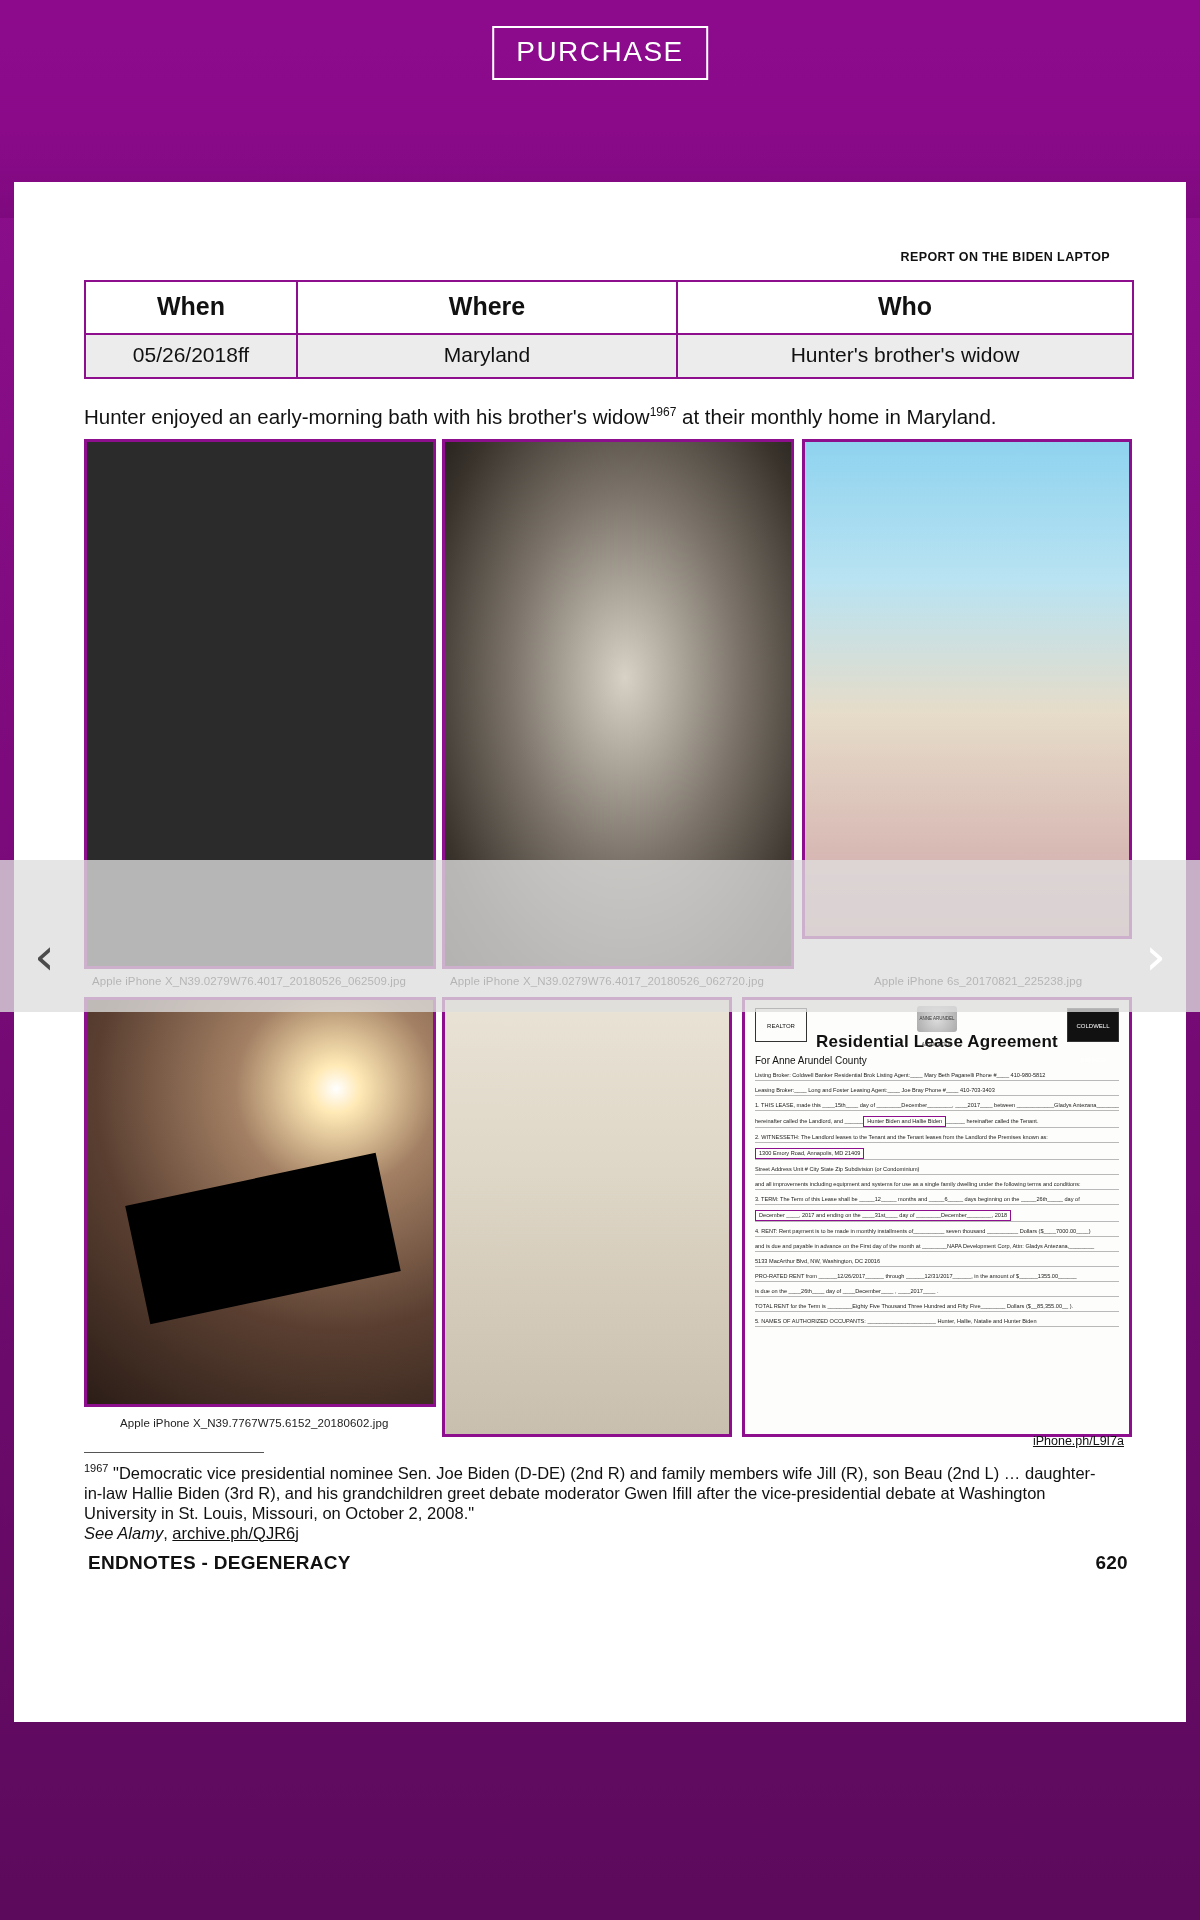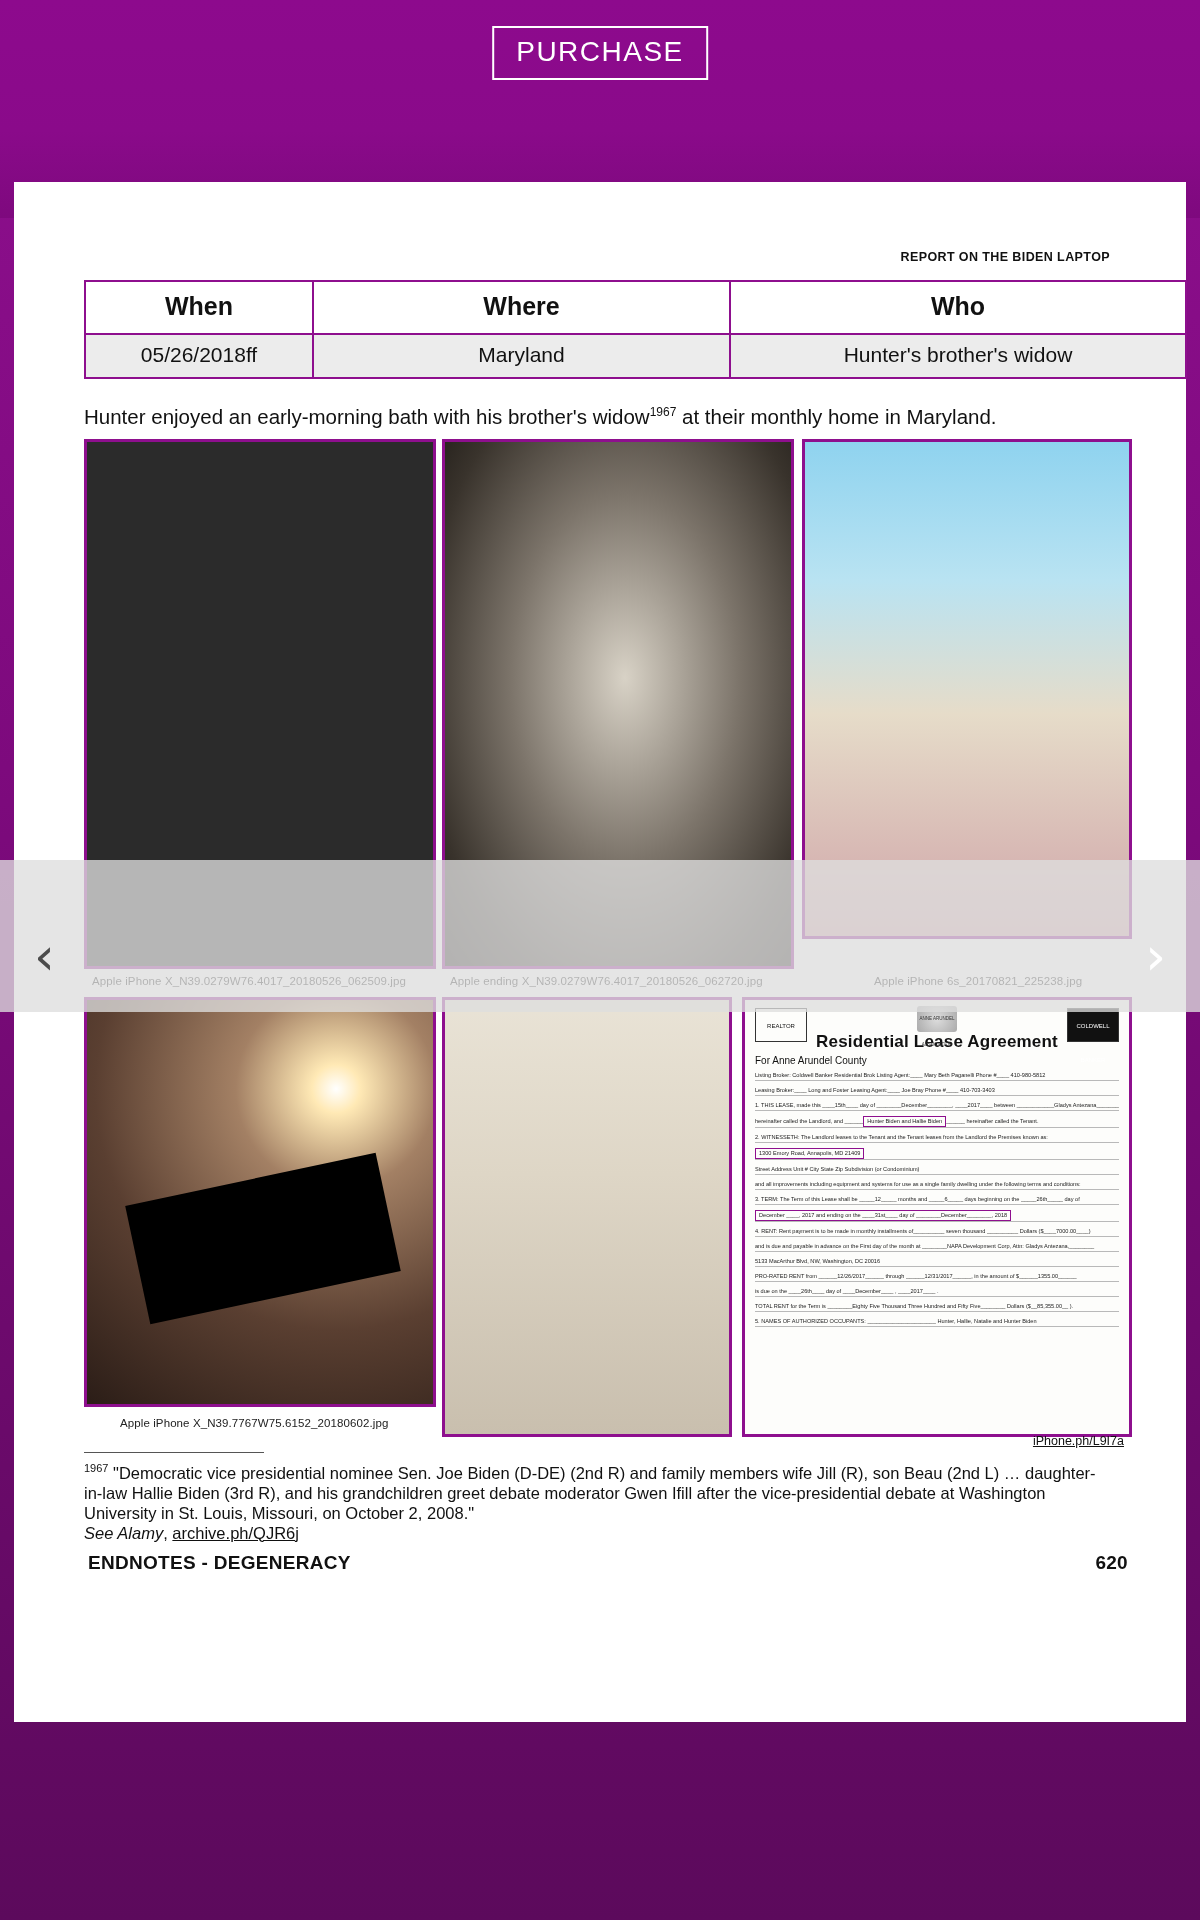--- a/index.html
+++ b/index.html
@@ -66,22 +66,22 @@
     font-size: 25px;
     font-weight: bold;
     padding: 10px 0 12px 0;
     background: #ffffff;
   }
   table.meta td {
     font-size: 21px;
     padding: 8px 0 10px 0;
     background: #ececec;
   }
-  .col-when { width: 228px; }
-  .col-where { width: 417px; }
+  .col-when { width: 212px; }
+  .col-where { width: 380px; }
   .col-who { width: 456px; }
 
   .caption-line {
     margin: 26px 0 10px 8px;
     font-size: 20.5px;
     color: #111;
   }
   .caption-line sup { font-size: 12px; }
 
   
@@ -279,21 +279,21 @@
       <div class="photo-row">
 
         <div class="ph" style="left:0px; top:0px; width:352px; height:530px;">
           <div class="mirror-a"></div>
         </div>
         <div class="ph-label" style="left:8px; top:536px;">Apple iPhone X_N39.0279W76.4017_20180526_062509.jpg</div>
 
         <div class="ph" style="left:358px; top:0px; width:352px; height:530px;">
           <div class="mirror-b"></div>
         </div>
-        <div class="ph-label" style="left:366px; top:536px;">Apple ending X_N39.0279W76.4017_20180526_062720.jpg</div>
+        <div class="ph-label" style="left:366px; top:536px;">Apple iPhone X_N39.0279W76.4017_20180526_062720.jpg</div>
 
         <div class="ph" style="left:718px; top:0px; width:330px; height:500px;">
           <div class="family-a"></div>
         </div>
         <div class="ph-label" style="left:790px; top:536px;">Apple iPhone 6s_20170821_225238.jpg</div>
 
         <div class="ph" style="left:0px; top:558px; width:352px; height:410px;">
           <div class="dark-photo">
             <div class="redaction"></div>
           </div>

